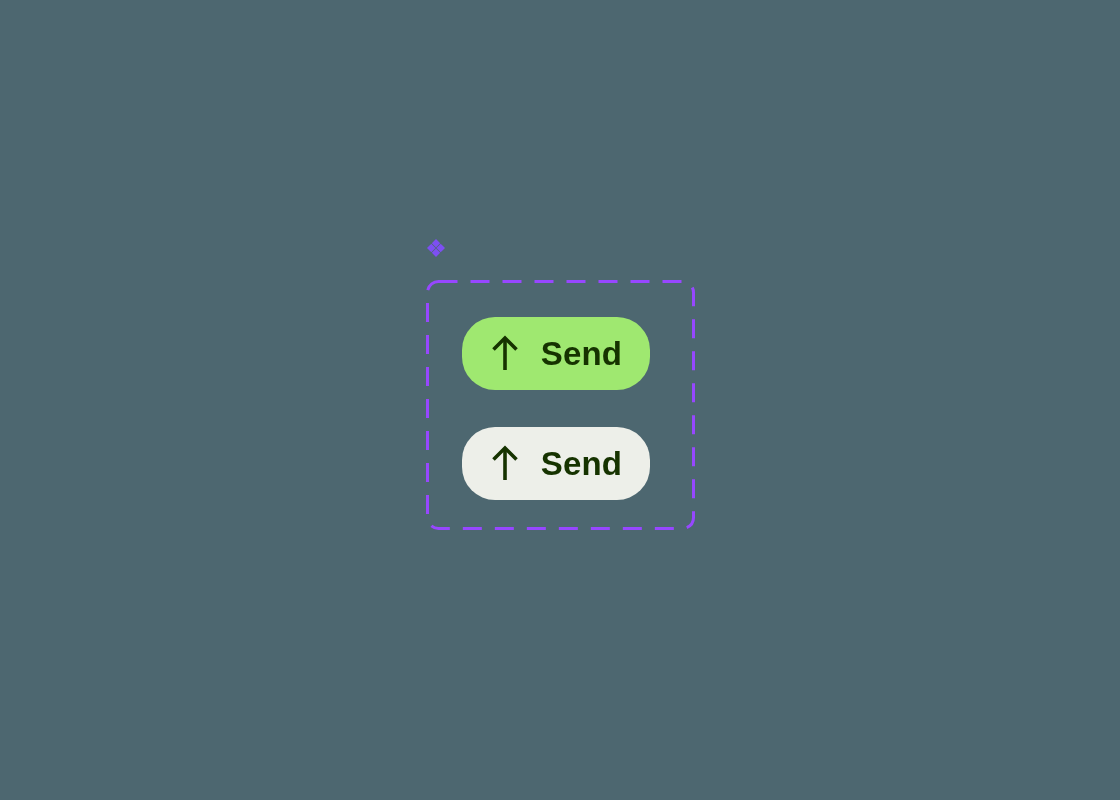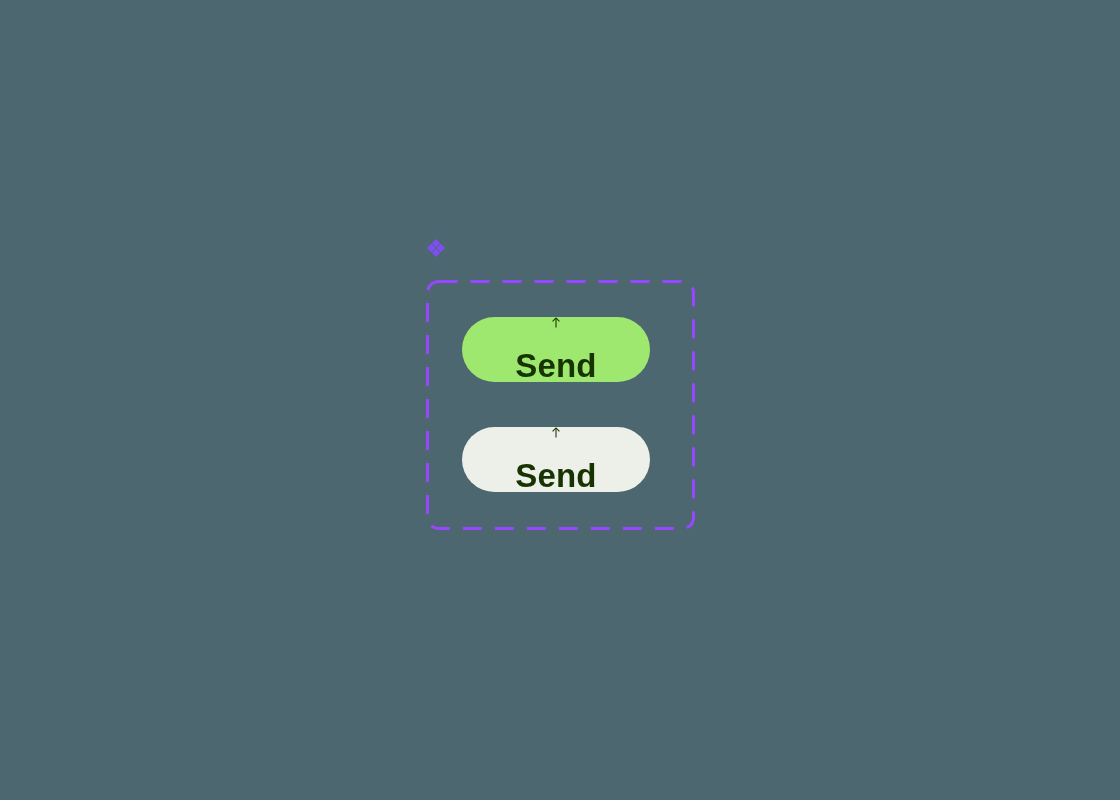--- a/index.html
+++ b/index.html
@@ -35,30 +35,29 @@
     left: 0;
     top: 0;
     width: 100%;
     height: 100%;
     pointer-events: none;
   }
   .send-button {
     position: absolute;
     left: 36px;
     width: 188px;
-    height: 65px;
+    height: 73px;
     border: none;
     border-radius: 33px;
     display: flex;
     align-items: center;
     justify-content: center;
     gap: 21px;
     cursor: pointer;
     padding: 0;
-    flex-direction: column;
   }
   .send-button.primary {
     top: 37px;
     background: #9FE870;
   }
   .send-button.secondary {
     top: 147px;
     background: #EDEFE9;
   }
   .send-button .btn-label {

